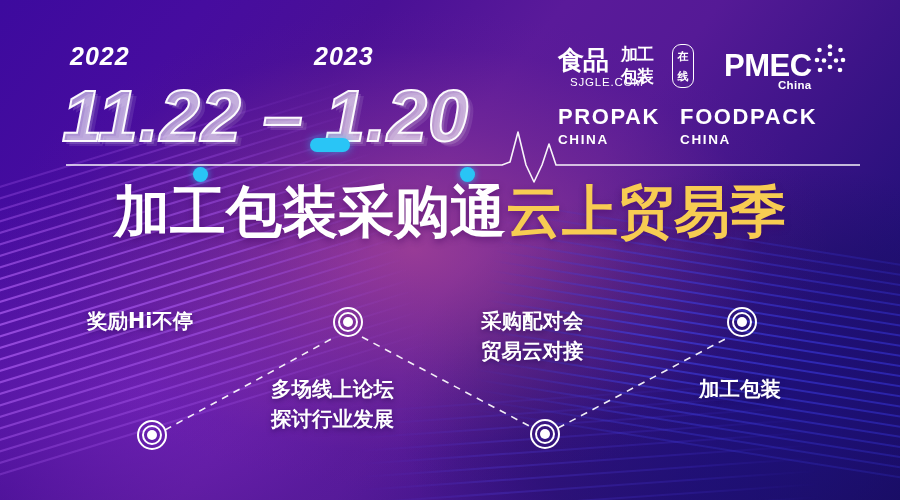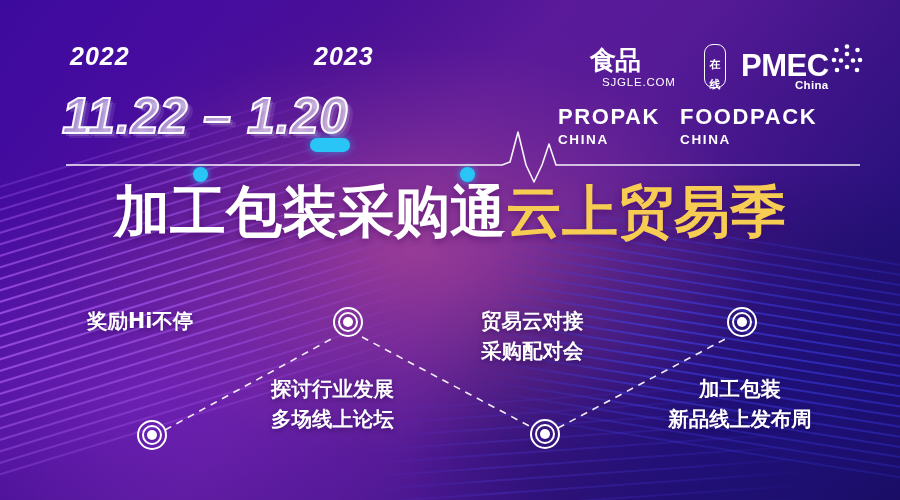--- a/index.html
+++ b/index.html
@@ -27,52 +27,52 @@
   #waves-mid   .wl { background:linear-gradient(90deg, rgba(70,50,220,0) 0%, rgba(84,64,228,.55) 30%, rgba(70,52,216,.45) 72%, rgba(60,46,200,0) 100%); }
 
   
   #date-block { position:absolute; left:62px; top:42px; width:470px; height:130px; }
   .year { position:absolute; font-style:italic; font-weight:700; font-size:25px; color:#ffffff; letter-spacing:1px; }
   #year-start { left:8px;  top:0px;text-align:right; }
   #year-end   { left:252px; top:0px; }
 
   #date-main {
     position:absolute; left:0; top:22px; width:470px; height:105px;
-    font-style:italic; font-weight:700; font-size:50px; line-height:105px;
+    font-style:italic; font-weight:700; font-size:72px; line-height:105px;
     letter-spacing:1px; white-space:nowrap;
     color:transparent;
     -webkit-text-stroke:2px rgba(255,255,255,0.97);
     text-shadow:
       0 0 1px rgba(255,255,255,.55),
       3px 3px 0 rgba(255,255,255,.16),
       6px 5px 0 rgba(255,255,255,.10);
   }
   .cyan-dot { position:absolute; width:15px; height:15px; border-radius:50%; background:#29c5f6; box-shadow:0 0 7px rgba(41,197,246,.75); }
   #cyan-dot-1 { left:131px; top:125px; }
   #cyan-dot-2 { left:398px; top:125px; }
   #dash-accent { position:absolute; left:248px; top:96px; width:40px; height:14px; border-radius:7px; background:#29c5f6; box-shadow:0 0 8px rgba(41,197,246,.6); }
 
   
   #divider-wrap { position:absolute; left:0; top:130px; width:900px; height:60px; }
 
   
   #logo-area { position:absolute; right:42px; top:46px; width:300px; height:110px; }
   #logo-row-top { position:absolute; left:0; top:0; width:300px; height:50px; display:flex; align-items:flex-end; gap:16px; }
 
-  #sjgle-logo { position:relative; width:150px; height:50px;margin-left:32px; }
+  #sjgle-logo { position:relative; width:150px; height:50px; }
   #sjgle-cn {
     position:absolute; left:0; top:-1px; font-size:26px; font-weight:700; color:#fff;
     letter-spacing:-1px; font-family:"DejaVu Sans","Liberation Sans",sans-serif; line-height:30px;
   }
   #sjgle-stack { position:absolute; left:63px; top:-3px; width:48px; height:48px; font-size:17px; font-weight:700; color:#fff; line-height:22px; letter-spacing:-1px; font-family:"DejaVu Sans",sans-serif;}
   #sjgle-badge {
     position:absolute; left:114px; top:-2px; width:22px; height:44px;
     border:1.5px solid #fff; border-radius:9px;
     font-size:11px; color:#fff; line-height:20px; text-align:center; font-weight:700;
-    font-family:"DejaVu Sans",sans-serif; padding-top:10px;
+    font-family:"DejaVu Sans",sans-serif; padding-top:2px;
   }
   #sjgle-url { position:absolute; left:12px; top:30px; font-size:11.5px; letter-spacing:.8px; color:#fff; font-weight:400; }
 
   #pmec-logo { position:relative; width:130px; height:50px; }
   #pmec-word { position:absolute; left:0; top:2px; font-size:31px; font-weight:800; color:#fff; letter-spacing:-.5px; }
   #pmec-sub  { position:absolute; left:54px; top:33px; font-size:11.5px; font-weight:700; color:#fff; letter-spacing:.3px; }
   #pmec-burst { position:absolute; left:86px; top:-4px; width:40px; height:40px; }
 
   #logo-row-bot { position:absolute; left:0; top:58px; width:300px; height:52px; display:flex; gap:20px; }
   .brand { position:relative; }
@@ -186,20 +186,24 @@
       <path d="M66,35 L502,35 L510,32 L518,2 L526,35 L534,52 L542,35 L549,14 L556,35 L860,35" fill="none" stroke="#ffffff" stroke-width="1.6" stroke-linejoin="round" opacity="0.95"></path>
     </svg>
   </div>
 
   <div id="logo-area">
 
     <div id="logo-row-top">
 
       <div id="sjgle-logo">
         <div id="sjgle-cn">食品</div>
+        <div id="sjgle-stack">
+          <div>加工</div>
+          <div>包装</div>
+        </div>
         <div id="sjgle-badge">
           <span>在</span>
           <span>线</span>
         </div>
         <div id="sjgle-url">SJGLE.COM</div>
       </div>
 
       <div id="pmec-logo">
         <div id="pmec-word">PMEC</div>
         <div id="pmec-sub">China</div>
@@ -267,27 +271,26 @@
     <div class="node" style="left:727px; top:27px;">
       <div class="ring-out"></div>
       <div class="ring-mid"></div>
       <div class="core"></div>
     </div>
 
     <div class="tl-label" style="left:87px; top:26px;">
       <span>奖励Hi不停</span>
     </div>
     <div class="tl-label" style="left:271px; top:94px;">
+      <span>多场线上论坛</span>
       <span>探讨行业发展</span>
-      <span>多场线上论坛</span>
     </div>
     <div class="tl-label" style="left:481px; top:26px;">
+      <span>采购配对会</span>
       <span>贸易云对接</span>
-      <span>采购配对会</span>
     </div>
     <div class="tl-label" style="left:655px; top:94px; text-align:center; width:170px;">
       <span>加工包装</span>
-      <span>新品线上发布周</span>
     </div>
 
   </div>
 
 </div>
 
 </body></html>

